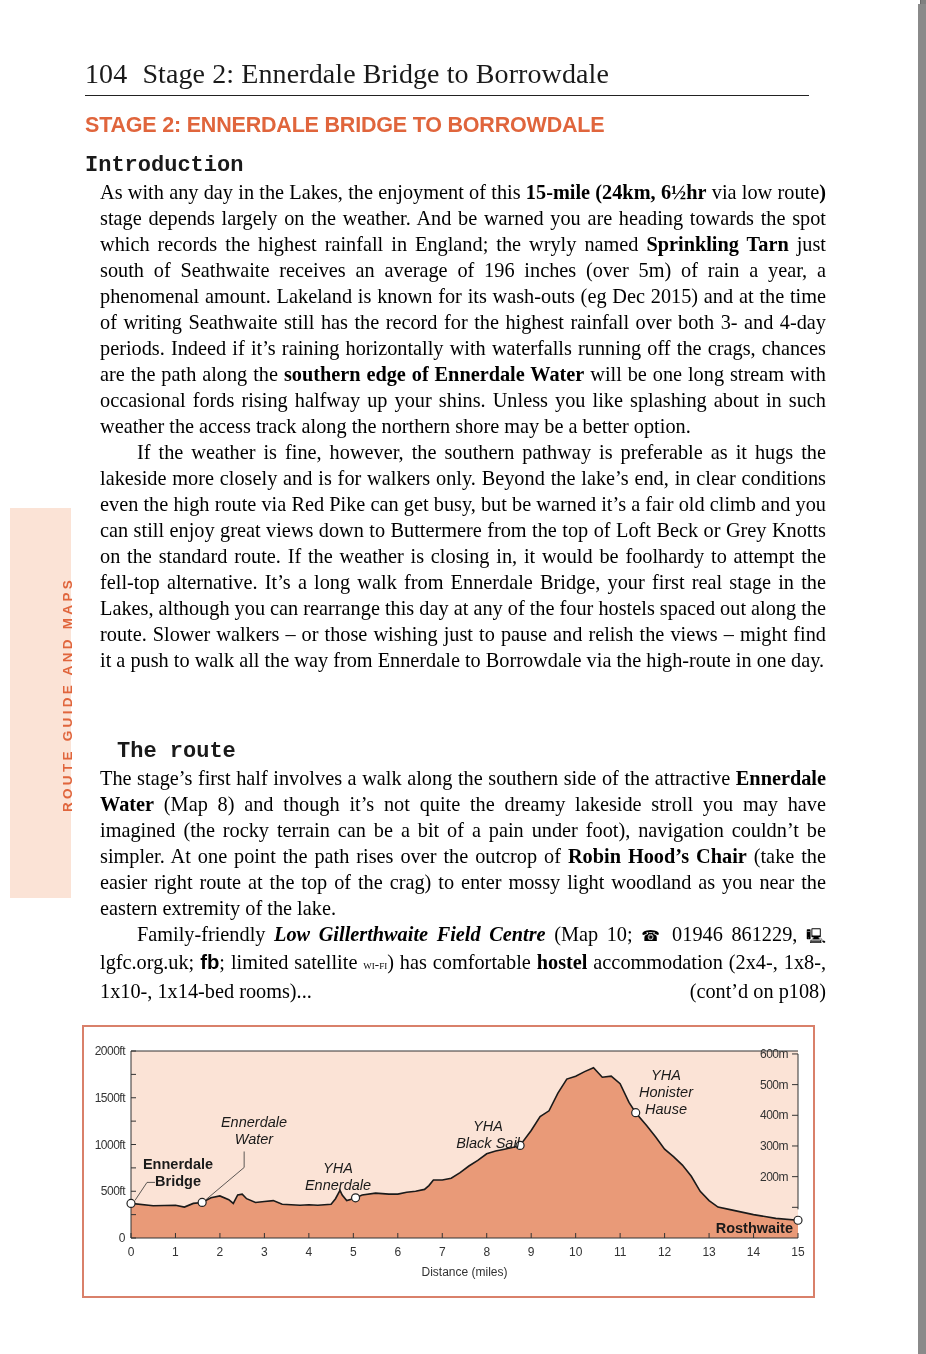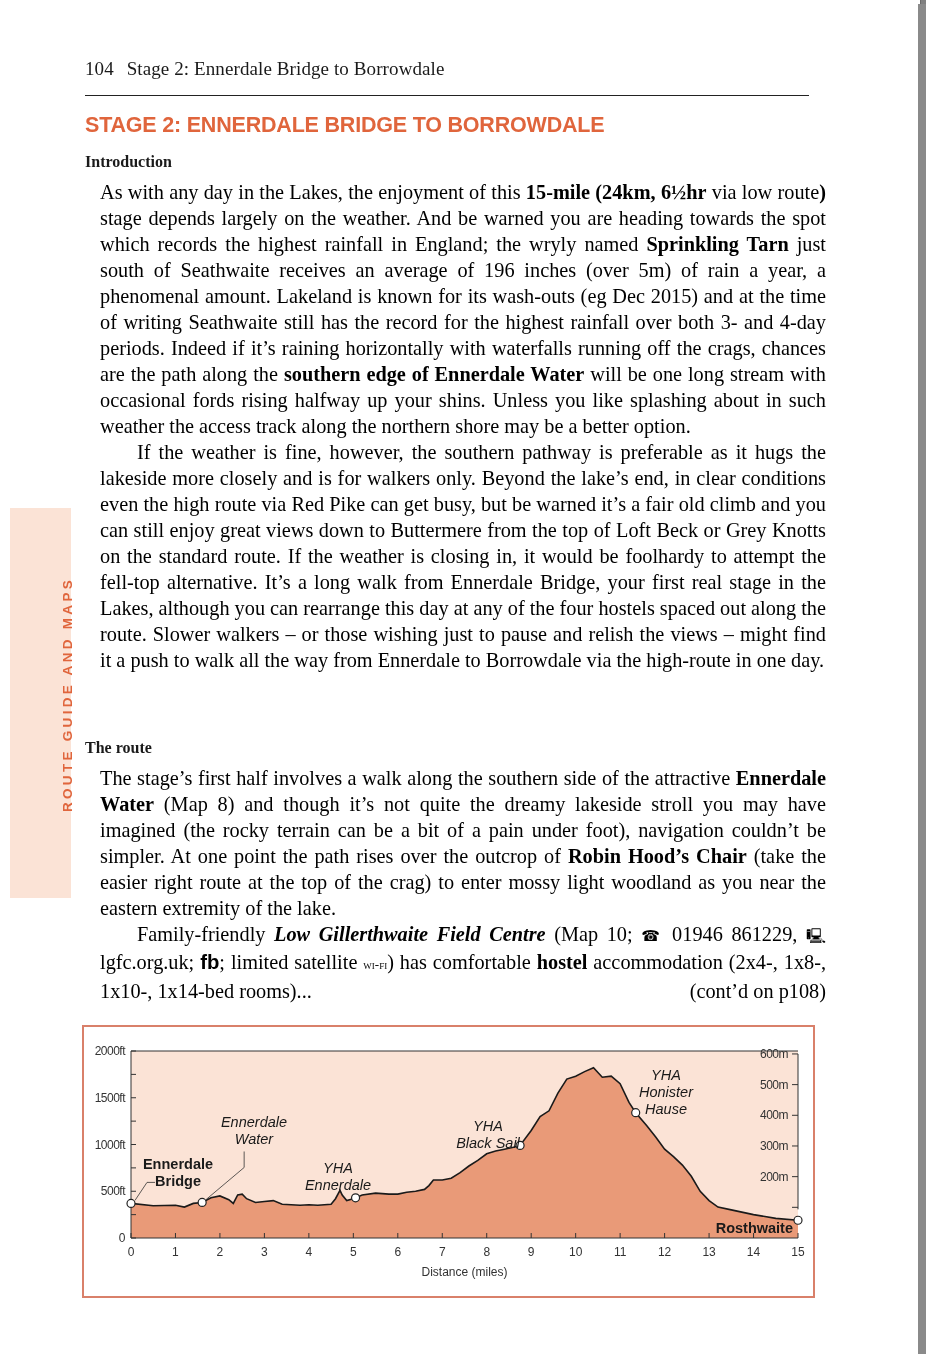--- a/index.html
+++ b/index.html
@@ -1,24 +1,24 @@
 <!DOCTYPE html>
 <html><head>
 <meta charset="utf-8">
 <style>
   html,body{margin:0;padding:0;}
   body{width:926px;height:1354px;background:#808080;position:relative;overflow:hidden;font-family:"Liberation Serif",serif;}
   .page{position:absolute;left:0;top:0;width:920px;height:1354px;background:#ffffff;border-right:1px solid #6a6a6a;}
   .page-shadow{position:absolute;left:918px;top:4px;width:8px;height:1350px;background:#8a8a8a;}
-  .running-head{position:absolute;left:85px;top:58px;font-size:19px;color:#1a1a1a;letter-spacing:0.1px;}
+  .running-head{position:absolute;left:85px;top:58px;font-size:28px;color:#1a1a1a;letter-spacing:0.1px;}
   .running-head .num{margin-right:8px;}
   .head-rule{position:absolute;left:85px;top:95px;width:724px;height:1px;background:#222;}
   .stage-title{position:absolute;left:85px;top:113px;font-family:"Liberation Sans",sans-serif;font-weight:bold;font-size:21.5px;color:#e0653c;letter-spacing:-0.2px;}
   .maps-ref{position:absolute;right:117px;top:113px;font-family:"Liberation Sans",sans-serif;font-weight:bold;font-size:21.5px;color:#ffffff;}
-  .h2{position:absolute;left:85px;font-family:Liberation Serif, serif;font-weight:bold;font-size:16px;color:#1a1a1a;}
+  .h2{position:absolute;left:85px;font-family:Liberation Mono, monospace;font-weight:bold;font-size:22px;color:#1a1a1a;}
   .body{position:absolute;left:100px;width:726px;font-size:20.3px;line-height:26px;color:#000000;text-align:justify;}
   .body p{margin:0;}
   .body p.indent{text-indent:37px;}
   .body b{font-weight:bold;}
   .sc{font-variant:small-caps;font-size:13px;}
   .cont{float:right;}
   .side-tab{position:absolute;left:10px;top:508px;width:61px;height:390px;background:#fbe3d6;}
   .side-label{position:absolute;left:60px;top:812px;transform-origin:0 0;transform:rotate(-90deg);font-family:"Liberation Sans",sans-serif;font-weight:bold;font-size:13.5px;letter-spacing:3.3px;color:#e0653c;white-space:nowrap;}
   .chart-box{position:absolute;left:82px;top:1025px;width:729px;height:269px;border:2px solid #d9806a;background:#fff;}
   svg text{font-family:"Liberation Sans",sans-serif;}
@@ -42,21 +42,21 @@
 <div class="side-tab"></div>
 <div class="side-label">ROUTE GUIDE AND MAPS</div>
 
 <div class="h2" style="top:153px;">Introduction</div>
 
 <div class="body" style="top:179px;">
   <p><span>As with any day in the Lakes, the enjoyment of this </span><b>15-mile (24km, 6½hr</b><span> via low route</span><b>)</b><span> stage depends largely on the weather. And be warned you are heading towards the spot which records the highest rainfall in England; the wryly named </span><b>Sprinkling Tarn</b><span> just south of Seathwaite receives an average of 196 inches (over 5m) of rain a year, a phenomenal amount. Lakeland is known for its wash-outs (eg Dec 2015) and at the time of writing Seathwaite still has the record for the highest rainfall over both 3- and 4-day periods. Indeed if it’s raining horizontally with waterfalls running off the crags, chances are the path along the </span><b>southern edge of Ennerdale Water</b><span> will be one long stream with occasional fords rising halfway up your shins. Unless you like splashing about in such weather the access track along the northern shore may be a better option.</span></p>
   <p class="indent">If the weather is fine, however, the southern pathway is preferable as it hugs the lakeside more closely and is for walkers only. Beyond the lake’s end, in clear conditions even the high route via Red Pike can get busy, but be warned it’s a fair old climb and you can still enjoy great views down to Buttermere from the top of Loft Beck or Grey Knotts on the standard route. If the weather is closing in, it would be foolhardy to attempt the fell-top alternative. It’s a long walk from Ennerdale Bridge, your first real stage in the Lakes, although you can rearrange this day at any of the four hostels spaced out along the route. Slower walkers – or those wishing just to pause and relish the views – might find it a push to walk all the way from Ennerdale to Borrowdale via the high-route in one day.</p>
 </div>
 
-<div class="h2" style="top:739px;">The route</div>
+<div class="h2" style="top:739px;margin-left:32px;">The route</div>
 
 <div class="body" style="top:765px;">
   <p><span>The stage’s first half involves a walk along the southern side of the attractive </span><b>Ennerdale Water</b><span> (Map 8) and though it’s not quite the dreamy lakeside stroll you may have imagined (the rocky terrain can be a bit of a pain under foot), navigation couldn’t be simpler. At one point the path rises over the outcrop of </span><b>Robin Hood’s Chair</b><span> (take the easier right route at the top of the crag) to enter mossy light woodland as you near the eastern extremity of the lake.</span></p>
   <p class="indent"><span>Family-friendly </span><b><i>Low Gillerthwaite Field Centre</i></b><span> (Map 10; </span><span class="icon">☎</span><span> 01946 861229, </span><span class="icon">🖳</span><span> lgfc.org.uk; </span><b style="font-family:'Liberation Sans',sans-serif;">fb</b><span>; limited satellite </span><span class="sc">wi-fi</span><span>) has comfortable </span><b>hostel</b><span> accommodation (2x4-, 1x8-, 1x10-, 1x14-bed rooms)...</span><span class="cont">(cont’d on p108)</span></p>
 </div>
 
 <div class="chart-box">
   <svg id="chart" width="729" height="269">
     <rect id="plot-bg" x="47" y="24" width="667" height="187" fill="#fbe3d6"></rect>
     <path id="profile-fill" d="M47.0 176.4 L69.2 178.7 L91.5 178.3 L100.4 180.1 L109.3 176.4 L118.1 175.5 L127.0 170.8 L135.9 168.9 L144.8 172.7 L149.3 176.4 L153.7 168.0 L158.2 167.1 L162.6 171.7 L171.5 175.5 L180.4 174.5 L189.3 173.6 L198.2 177.3 L207.1 177.8 L216.0 178.3 L224.9 177.8 L233.8 178.3 L247.1 177.3 L251.5 171.7 L256.0 163.3 L258.2 168.0 L262.7 173.6 L269.3 171.7 L278.2 168.0 L291.6 166.1 L304.9 167.1 L313.8 167.1 L322.7 165.2 L331.6 164.3 L340.5 162.4 L344.9 158.6 L349.4 153.0 L358.3 153.0 L367.2 151.2 L376.1 145.6 L384.9 139.0 L393.8 133.4 L402.7 126.8 L411.6 124.0 L420.5 122.2 L429.4 120.3 L436.1 118.4 L447.2 103.5 L456.1 89.5 L465.0 83.8 L473.9 66.1 L482.8 52.1 L491.7 49.2 L500.6 44.6 L509.5 40.8 L518.3 50.2 L527.2 49.2 L536.1 56.7 L545.0 75.4 L551.7 85.7 L562.8 98.8 L571.7 110.0 L580.6 122.2 L589.5 129.7 L598.4 138.1 L607.3 149.3 L616.2 164.3 L625.1 173.6 L634.0 180.1 L647.3 182.9 L669.5 187.6 L691.8 191.4 L714.0 193.2 L714 211 L47 211 Z" fill="#e99a78"></path>

